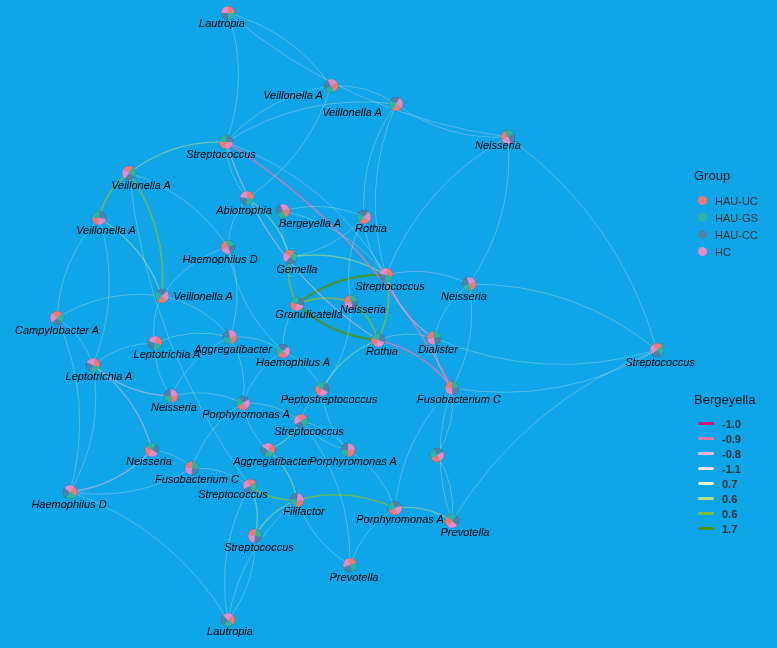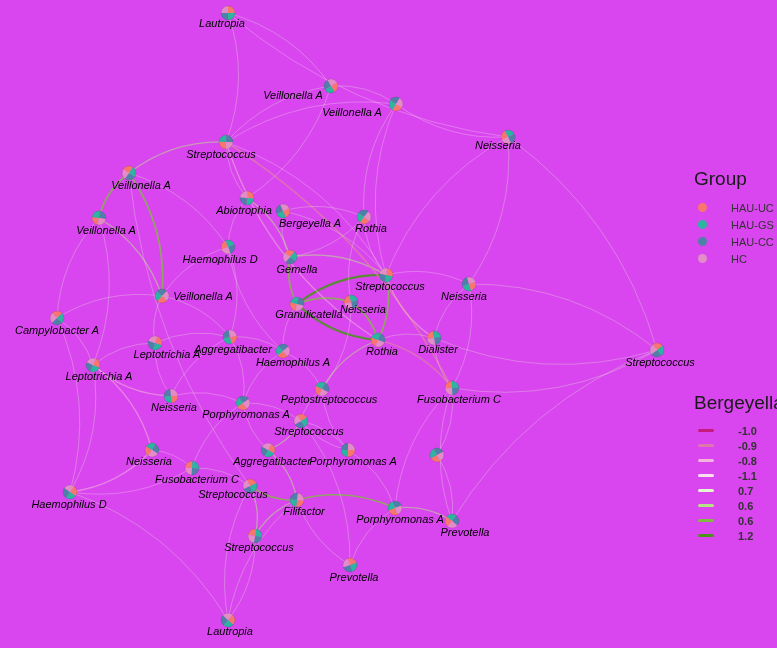--- a/index.html
+++ b/index.html
@@ -1,29 +1,29 @@
 <!DOCTYPE html>
 <html><head>
 <meta charset="utf-8">
 <style>
   html,body{margin:0;padding:0;background:#fff;}
   .canvas{
-    position:relative;width:777px;height:648px;background:#d946ef;
+    position:relative;width:777px;height:648px;background:#0ea5e9;
     font-family:"Liberation Sans",sans-serif;overflow:hidden;
   }
   svg.netplot{position:absolute;left:0;top:0;}
   .node-label{
     font-style:italic;font-size:11px;fill:#000;
     font-family:"Liberation Sans",sans-serif;text-anchor:middle;
   }
   .legend{position:absolute;left:694px;}
   .legend-group{top:168px;}
   .legend-sim{top:392px;}
-  .legend-title{font-size:19px;color:#1a1a1a;margin-bottom:9px;}
-  .lrow{display:flex;align-items:center;gap:24px;height:17px;font-size:11px;color:#333;padding-left:4px;}
+  .legend-title{font-size:13px;color:#1a1a1a;margin-bottom:9px;}
+  .lrow{display:flex;align-items:center;gap:8px;height:17px;font-size:11px;color:#333;padding-left:4px;}
   .lrow-sim{height:15px;font-weight:bold;}
   .dot{width:9px;height:9px;border-radius:50%;flex:0 0 auto;}
   .sline{width:16px;height:3px;border-radius:1.5px;flex:0 0 auto;}
 </style>
 </head>
 <body>
 
 <div class="canvas">
 
   <svg class="netplot" id="net" width="777" height="648" viewBox="0 0 777 648">
@@ -530,18 +530,18 @@
         <div class="lrow lrow-sim">
           <span class="sline" style="background: rgb(184, 225, 134);"></span>
           <span>0.6</span>
         </div>
         <div class="lrow lrow-sim">
           <span class="sline" style="background: rgb(127, 188, 65);"></span>
           <span>0.6</span>
         </div>
         <div class="lrow lrow-sim">
           <span class="sline" style="background: rgb(77, 146, 33);"></span>
-          <span>1.2</span>
+          <span>1.7</span>
         </div>
       </div>
   </div>
 
 </div>
 
 </body></html>

